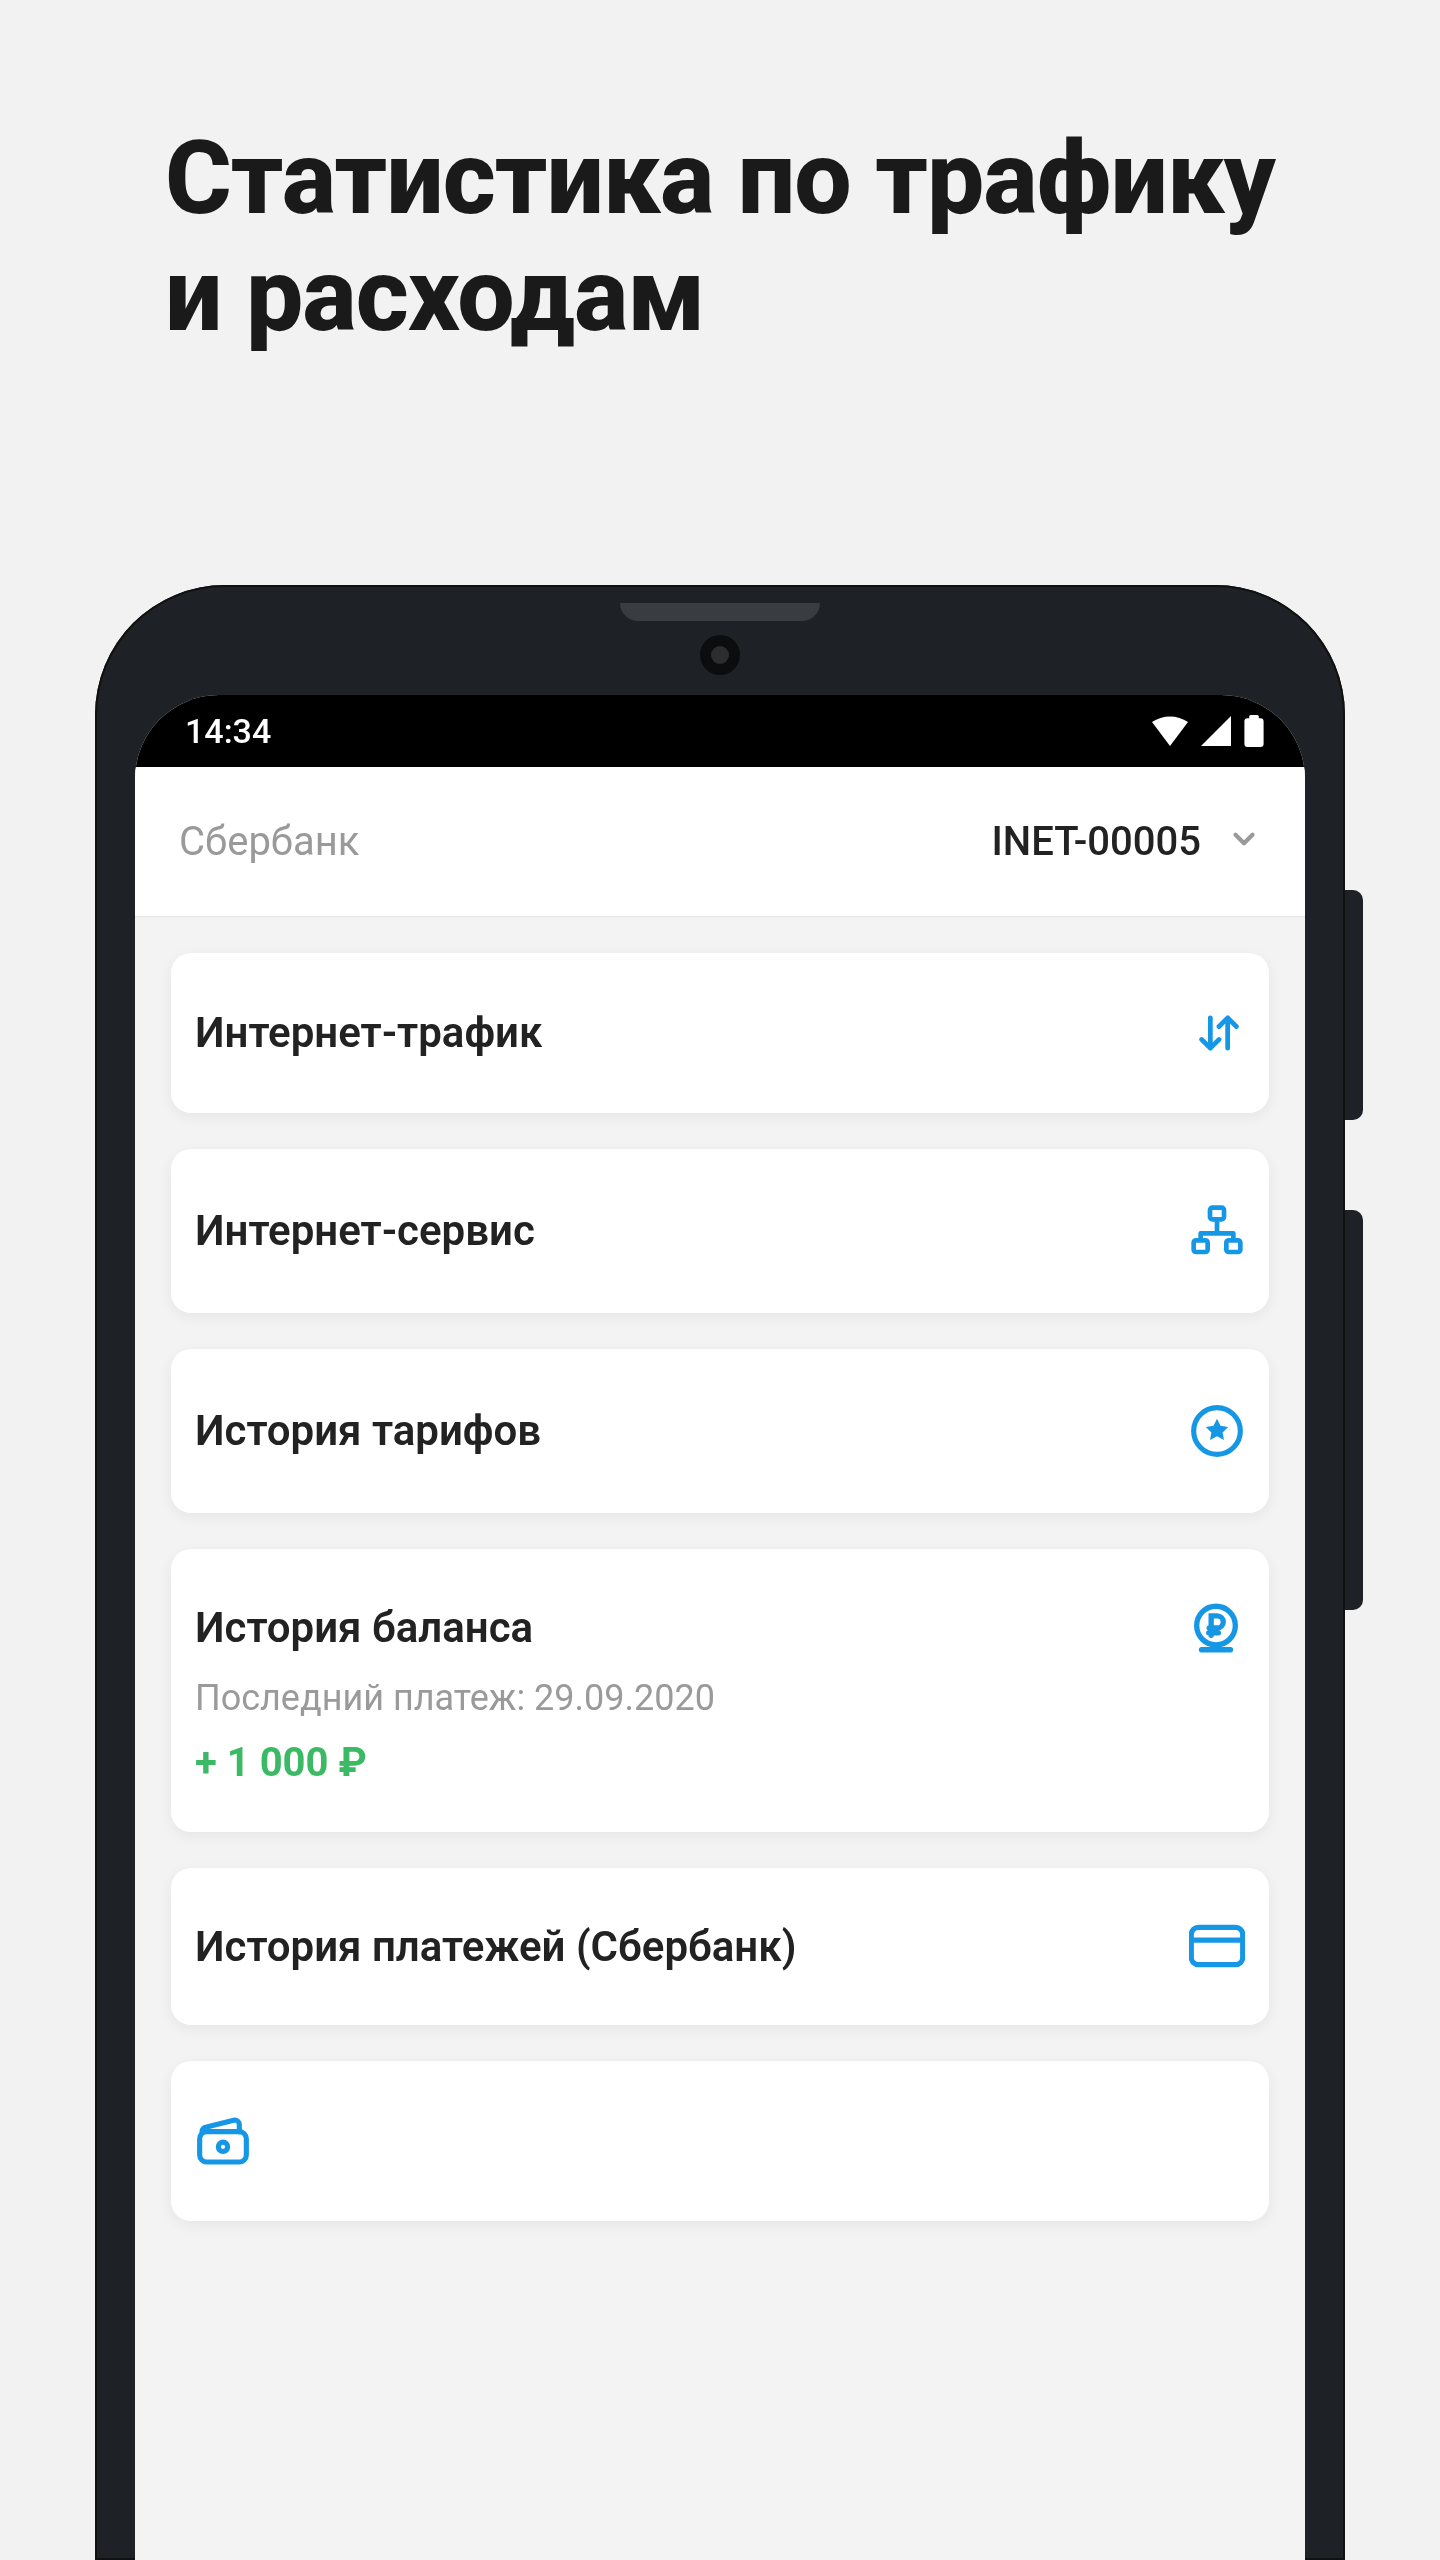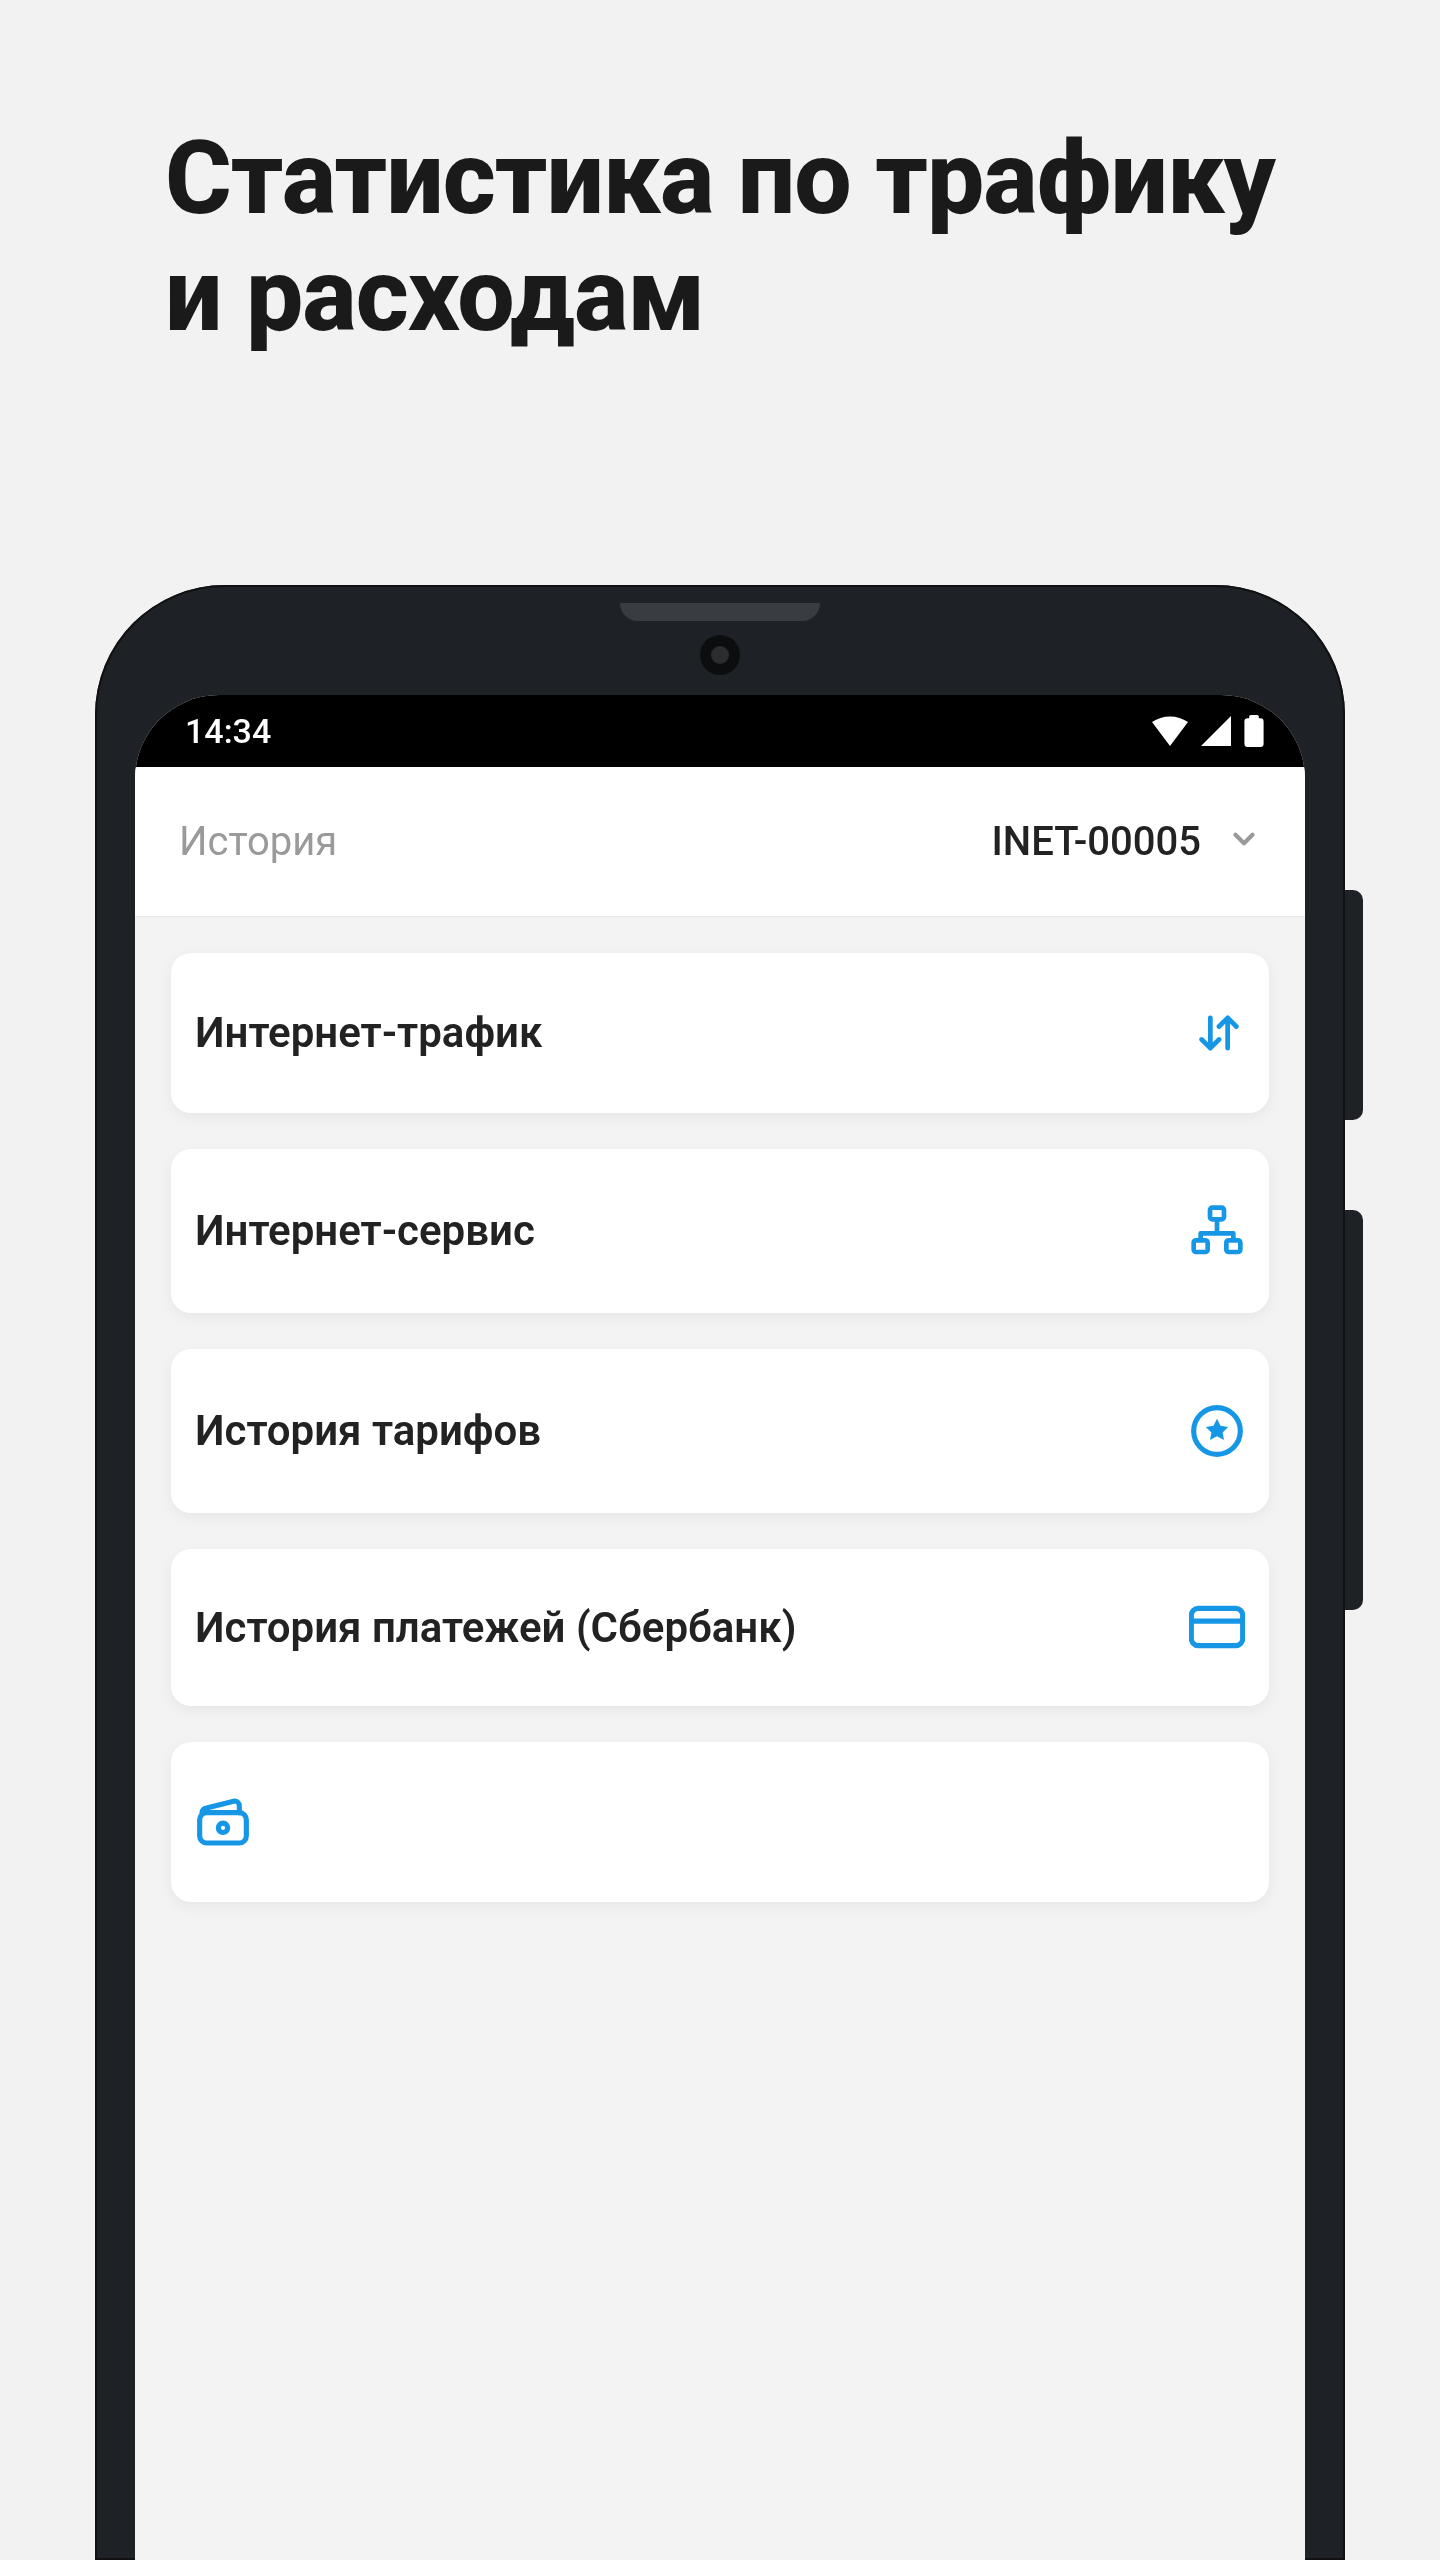--- a/index.html
+++ b/index.html
@@ -170,21 +170,21 @@
         <span>
           <svg width="22" height="32" viewBox="0 0 12 20">
             <rect x="0" y="2" width="12" height="18" rx="2" fill="#fff"></rect>
             <rect x="3" y="0" width="6" height="3" rx="1" fill="#fff"></rect>
           </svg>
         </span>
       </div>
     </div>
 
     <div class="topbar">
-      <span class="topbar-label">История</span>
+      <span class="topbar-label">Сбербанк</span>
       <div class="topbar-value-wrap">
         <span class="topbar-value">INET-00005</span>
         <span class="chevron">
           <svg width="34" height="34" viewBox="0 0 24 24">
               <path fill="none" stroke="currentColor" stroke-width="3" stroke-linecap="round" stroke-linejoin="round" d="M6 9l6 6 6-6"></path>
             </svg>
         </span>
       </div>
     </div>
 
@@ -216,20 +216,36 @@
       <div class="card">
         <span class="card-title">История тарифов</span>
         <span class="card-icon">
           <svg width="56" height="56" viewBox="0 0 24 24">
             <circle cx="12" cy="12" r="10" fill="none" stroke="currentColor" stroke-width="2.2"></circle>
             <path fill="currentColor" d="M12 6.8l1.5 3 3.3.5-2.4 2.3.6 3.3L12 14.3l-3 1.6.6-3.3L7.2 10.3l3.3-.5z"></path>
           </svg>
         </span>
       </div>
 
+      <div class="card balance">
+        <div class="balance-head">
+          <span class="card-title">История баланса</span>
+          <span class="card-icon">
+            <svg width="58" height="58" viewBox="0 0 24 24">
+              <g fill="none" stroke="currentColor" stroke-width="2.2" stroke-linecap="round">
+                <circle cx="12" cy="11" r="8"></circle>
+                <path d="M6 21h12"></path>
+                <path d="M10 15V7h2.5a2.5 2.5 0 010 5H9.2M9 14h4"></path>
+              </g>
+            </svg>
+          </span>
+        </div>
+        <span class="balance-sub">Последний платеж: 29.09.2020</span>
+        <span class="balance-amount">+ 1 000 ₽</span>
+      </div>
 
       <div class="card">
         <span class="card-title">История платежей (Сбербанк)</span>
         <span class="card-icon">
           <svg width="56" height="44" viewBox="0 0 24 18">
             <rect x="1" y="1" width="22" height="16" rx="3" fill="none" stroke="currentColor" stroke-width="2.2"></rect>
             <line x1="1" y1="6.5" x2="23" y2="6.5" stroke="currentColor" stroke-width="2.2"></line>
           </svg>
         </span>
       </div>

